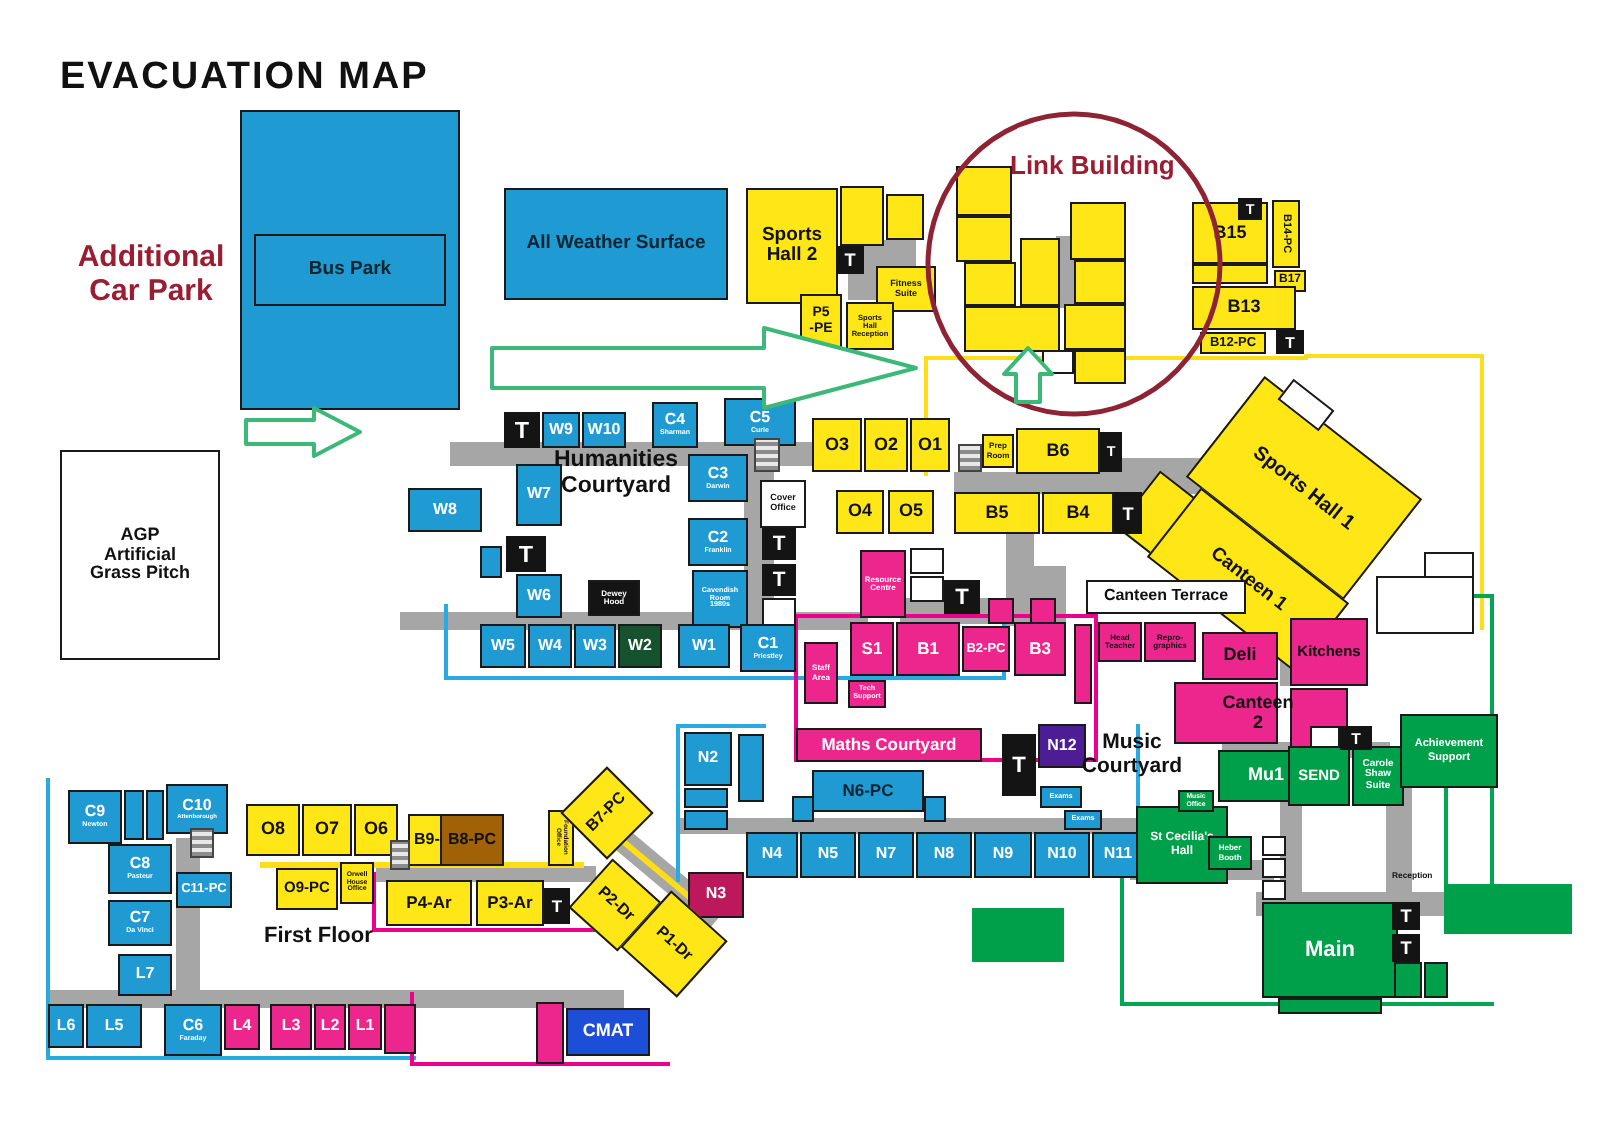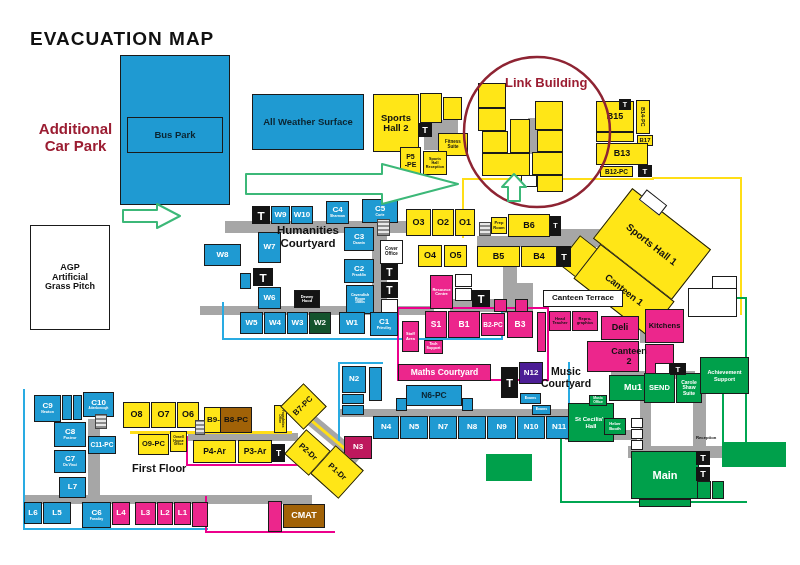--- a/index.html
+++ b/index.html
@@ -239,21 +239,21 @@
     <div class="room" style="left: 59px; top: 477px; width: 27px; height: 21px; background: rgb(31, 154, 210); color: rgb(255, 255, 255);"><span style="font-size: 8px;">L7</span></div>
     <div class="room" style="left: 24px; top: 502px; width: 18px; height: 22px; background: rgb(31, 154, 210); color: rgb(255, 255, 255);"><span style="font-size: 8px;">L6</span></div>
     <div class="room" style="left: 43px; top: 502px; width: 28px; height: 22px; background: rgb(31, 154, 210); color: rgb(255, 255, 255);"><span style="font-size: 8px;">L5</span></div>
     <div class="room" style="left: 82px; top: 502px; width: 29px; height: 26px; background: rgb(31, 154, 210); color: rgb(255, 255, 255);"><span style="font-size: 8px;">C6</span><span class="sub" style="font-size: 3.5px;">Faraday</span></div>
     <div class="room" style="left: 112px; top: 502px; width: 18px; height: 23px; background: rgb(236, 38, 140); color: rgb(255, 255, 255);"><span style="font-size: 8px;">L4</span></div>
     <div class="room" style="left: 135px; top: 502px; width: 21px; height: 23px; background: rgb(236, 38, 140); color: rgb(255, 255, 255);"><span style="font-size: 8px;">L3</span></div>
     <div class="room" style="left: 157px; top: 502px; width: 16px; height: 23px; background: rgb(236, 38, 140); color: rgb(255, 255, 255);"><span style="font-size: 8px;">L2</span></div>
     <div class="room" style="left: 174px; top: 502px; width: 17px; height: 23px; background: rgb(236, 38, 140); color: rgb(255, 255, 255);"><span style="font-size: 8px;">L1</span></div>
     <div class="room" style="left: 192px; top: 502px; width: 16px; height: 25px; background: rgb(236, 38, 140); color: rgb(255, 255, 255);"></div>
     <div class="room" style="left: 268px; top: 501px; width: 14px; height: 31px; background: rgb(236, 38, 140); color: rgb(255, 255, 255);"></div>
-    <div class="room" style="left: 283px; top: 504px; width: 42px; height: 24px; background: #a16207; color: rgb(255, 255, 255); justify-content: center;"><span style="font-size: 9px;">CMAT</span></div>
+    <div class="room" style="left: 283px; top: 504px; width: 42px; height: 24px; background: #1d4ed8; color: rgb(255, 255, 255); justify-content: center;"><span style="font-size: 9px;">CMAT</span></div>
     <div class="stairs" style="left: 377px; top: 219px; width: 13px; height: 17px;"></div>
     <div class="stairs" style="left: 479px; top: 222px; width: 12px; height: 14px;"></div>
     <div class="stairs" style="left: 95px; top: 414px; width: 12px; height: 15px;"></div>
     <div class="stairs" style="left: 195px; top: 420px; width: 10px; height: 15px;"></div>
     <div class="tee" style="left: 252px; top: 206px; width: 18px; height: 18px; font-size: 11.7px;">T</div>
     <div class="tee" style="left: 253px; top: 268px; width: 20px; height: 18px; font-size: 11.7px;">T</div>
     <div class="tee" style="left: 381px; top: 264px; width: 17px; height: 16px; font-size: 10.4px;">T</div>
     <div class="tee" style="left: 381px; top: 282px; width: 17px; height: 16px; font-size: 10.4px;">T</div>
     <div class="tee" style="left: 418px; top: 123px; width: 14px; height: 14px; font-size: 9.1px;">T</div>
     <div class="tee" style="left: 619px; top: 99px; width: 12px; height: 11px; font-size: 7.15px;">T</div>

